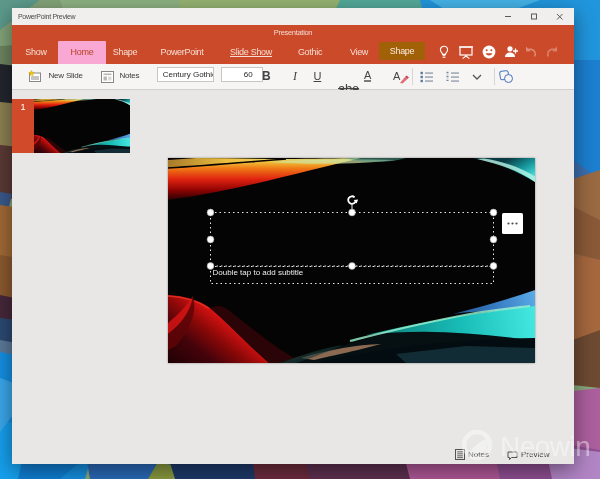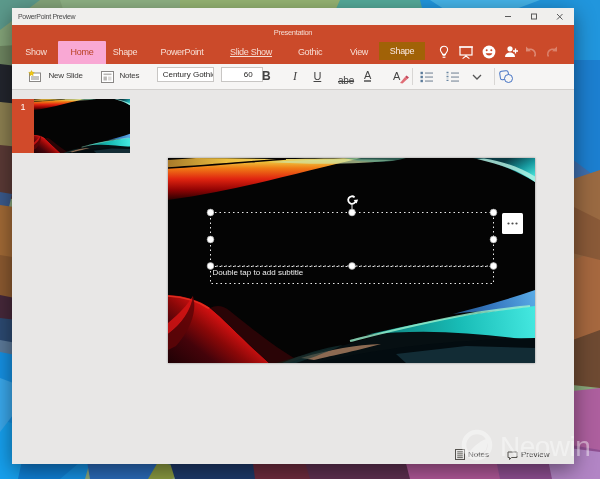--- a/index.html
+++ b/index.html
@@ -135,21 +135,21 @@
         <rect x="2.5" y="2.5" width="8" height="1.6" fill="#b8b6b4"></rect>
         <rect x="2.5" y="5.5" width="3.4" height="4" fill="#b8b6b4"></rect>
         <rect x="7.1" y="5.5" width="3.4" height="4" fill="#dcdad8"></rect>
       </svg>
     <span class="tbtext" style="left:107.5px">Notes</span>
     <div class="tbox" style="left:144.7px;width:50.3px;padding:0 0 0 5px;">Century Gothic</div>
     <div class="tbox" style="left:208.7px;width:18.6px;padding:0 0 0 22px;">60</div>
     <span class="tbtext" style="left:250px;font-weight:bold;font-size:12px;top:5px;color:#444">B</span>
     <span class="tbtext" style="left:281px;font-size:12px;top:5px;font-family:'Liberation Serif',serif;font-style:italic;color:#444">I</span>
     <span class="tbtext" style="left:301.5px;font-size:11px;top:6px;text-decoration:underline;color:#444">U</span>
-    <span class="tbtext" style="left:326px;font-size:10px;top:11px;text-decoration:line-through;color:#444">abe</span>
+    <span class="tbtext" style="left:326px;font-size:13px;top:17px;text-decoration:line-through;color:#444">abe</span>
     <span class="tbtext" style="left:352px;font-size:11px;top:6px;border-bottom:2px solid #7a7a7a;color:#444;line-height:10px;">A</span>
     <span class="tbtext" style="left:381px;font-size:11px;top:6px;color:#444;">A</span>
     <svg style="position:absolute;left:387px;top:10px" width="10" height="10" viewBox="0 0 10 10">
         <path d="M1 9 L6 3 L8.4 5 L3.5 9.6 Z" fill="#e06c75"></path>
         <path d="M6 3 L7.6 1.6 L10 3.6 L8.4 5Z" fill="#c6485c"></path>
       </svg>
     <div class="sep" style="left:400px"></div>
     <svg style="position:absolute;left:408px;top:7px" width="13" height="12" viewBox="0 0 13 12">
         <rect x="0.5" y="0.8" width="2.4" height="2.4" fill="#5a7a9a"></rect>
         <rect x="0.5" y="4.8" width="2.4" height="2.4" fill="#5a7a9a"></rect>

